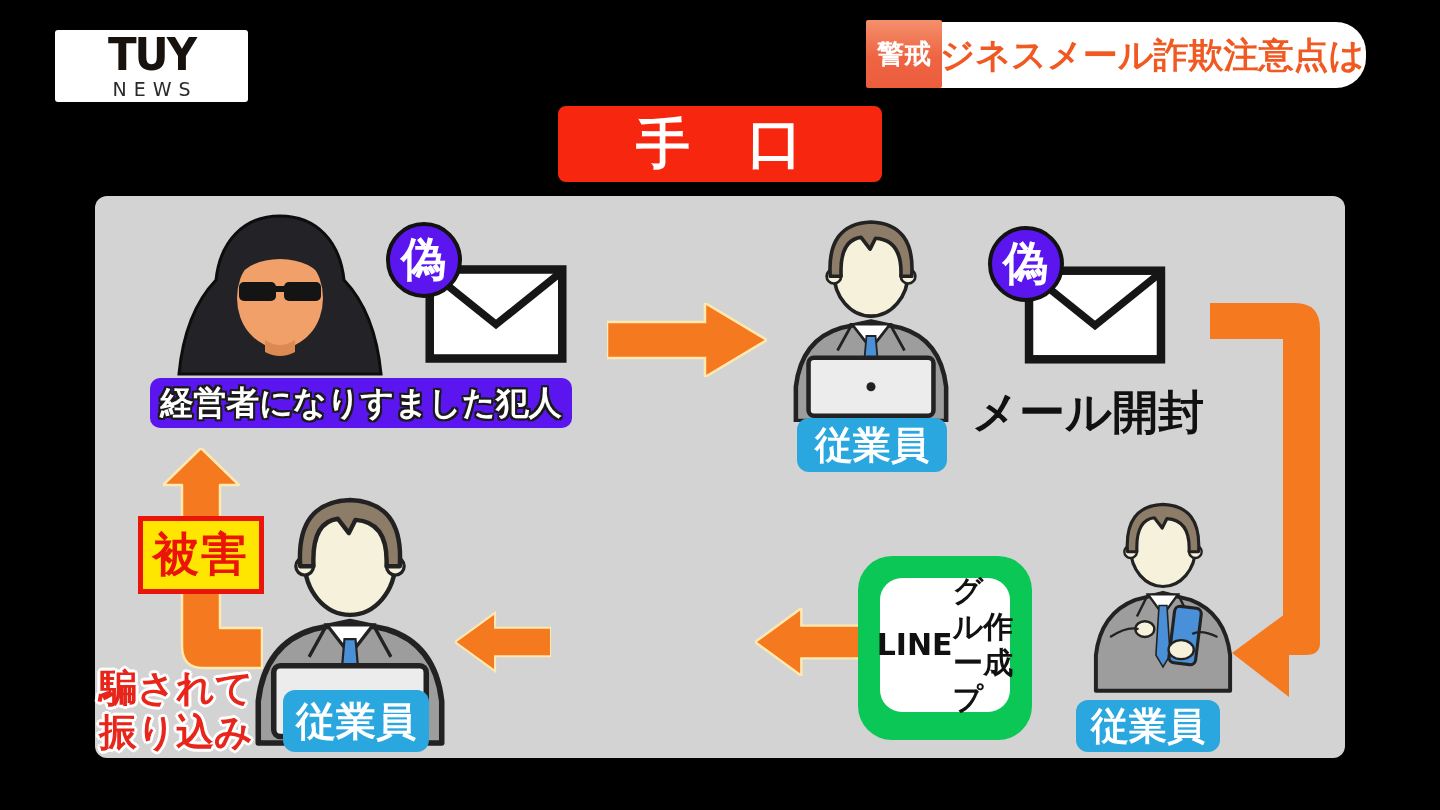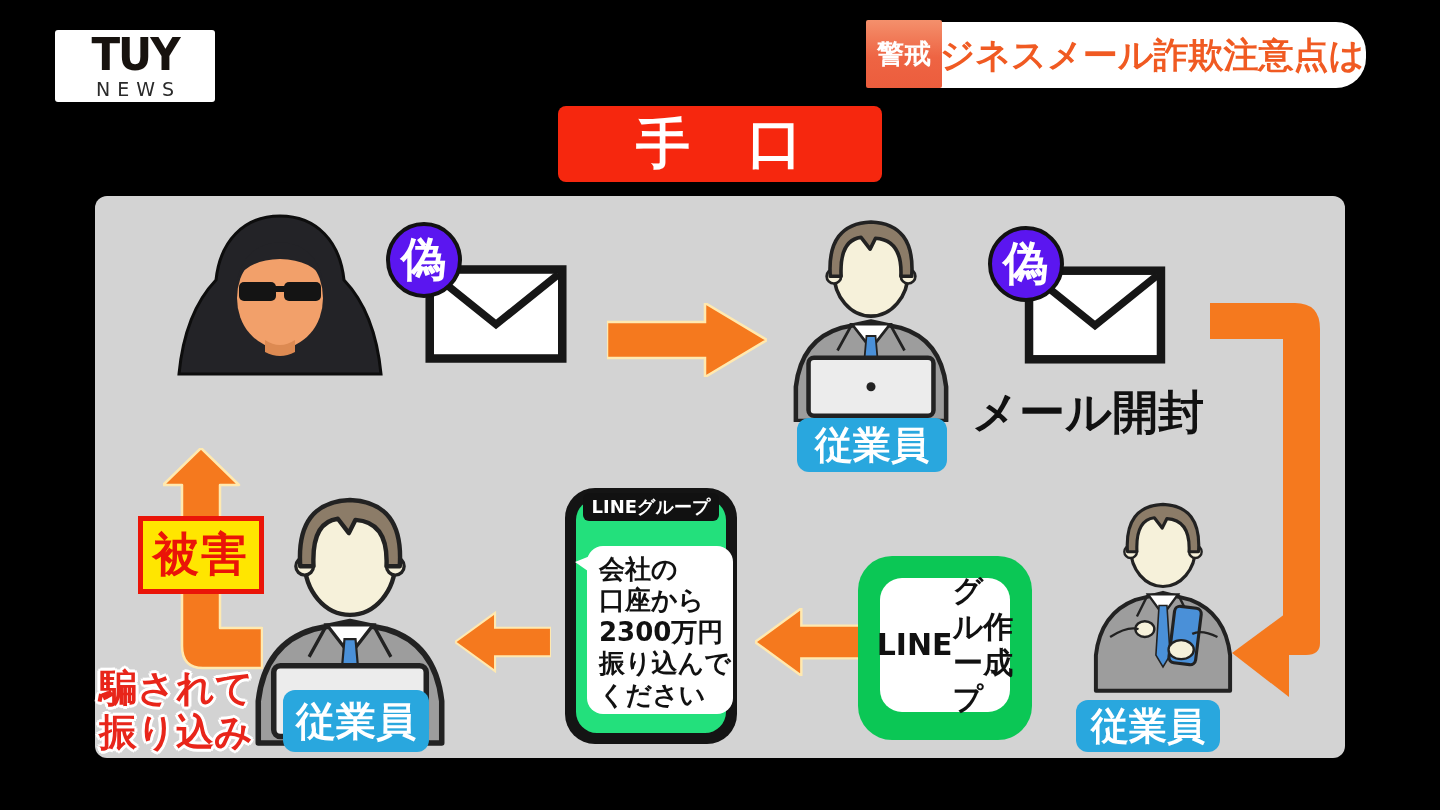--- a/index.html
+++ b/index.html
@@ -2,21 +2,21 @@
 <html><head>
 <meta charset="utf-8">
 <style>
   html,body{margin:0;padding:0;background:#000;}
   *{box-sizing:border-box;}
   .stage{position:relative;width:1440px;height:810px;background:#000;overflow:hidden;
          font-family:"DejaVu Sans","Liberation Sans",sans-serif;}
   .abs{position:absolute;}
 
   
-  .logo{left:55px;top:30px;width:160px;height:72px;background:#fff;border-radius:3px;
+  .logo{left:55px;top:30px;width:193px;height:72px;background:#fff;border-radius:3px;
         display:flex;flex-direction:column;align-items:center;justify-content:center;line-height:1;}
   .logo-title{font-size:42px;font-weight:900;color:#17120e;letter-spacing:-2px;transform:scaleY(1.05);}
   .logo-sub{font-size:19px;font-weight:400;color:#2a2a2a;letter-spacing:7px;margin-top:4px;margin-right:-7px;}
 
   .headline{left:902px;top:22px;width:464px;height:66px;background:#fff;
             border-radius:12px 30px 30px 12px;display:flex;align-items:center;justify-content:center;}
   .headline span{color:#f05a22;font-size:35px;font-weight:900;white-space:nowrap;}
   .alert-badge{left:866px;top:20px;width:76px;height:68px;border-radius:2px;
                background:linear-gradient(180deg,#f4906c 0%,#ee6443 55%,#ec5d3d 100%);
                display:flex;align-items:center;justify-content:center;
@@ -102,20 +102,21 @@
     </div>
 
     <div class="abs fake-badge" style="left:291px;top:26px;">偽</div>
     <div class="abs icon-wrap" style="left:330px;top:68px;width:142px;height:100px;z-index:2;">
       <svg viewBox="0 0 150 104">
         <rect x="5" y="5" width="140" height="94" fill="#fff" stroke="#161616" stroke-width="9"></rect>
         <path d="M9,10 L75,63 L141,10" fill="none" stroke="#161616" stroke-width="8"></path>
       </svg>
     </div>
 
+    <div class="abs criminal-label" style="left:55px;top:182px;width:422px;height:50px;">経営者になりすました犯人</div>
 
     <div class="abs arrow" style="left:512px;top:107px;width:160px;height:74px;">
       <svg viewBox="0 0 160 74">
         <polygon points="0,19 98,19 98,0 160,37 98,74 98,55 0,55" fill="#f5791e" stroke="#ffe9b0" stroke-width="2.5"></polygon>
       </svg>
     </div>
 
     <div class="abs figure" style="left:690px;top:16px;width:172px;height:210px;">
       <svg viewBox="0 0 190 230">
         <ellipse cx="95" cy="66" rx="41" ry="48" fill="#f6f1da" stroke="#222" stroke-width="4"></ellipse>
@@ -176,32 +177,20 @@
         <span>作成</span>
       </div>
     </div>
 
     <div class="abs arrow" style="left:660px;top:412px;width:111px;height:68px;">
       <svg viewBox="0 0 115 70">
         <polygon points="0,35 48,0 48,18 115,18 115,52 48,52 48,70" fill="#f5791e" stroke="#ffe9b0" stroke-width="2.5"></polygon>
       </svg>
     </div>
 
-    <div class="abs chat-phone" style="left:470px;top:292px;width:172px;height:256px;">
-      <div class="chat-screen"></div>
-      <div class="chat-tab">LINEグループ</div>
-      <div class="chat-tail"></div>
-      <div class="chat-bubble">
-        <div>会社の</div>
-        <div>口座から</div>
-        <div>2300万円</div>
-        <div>振り込んで</div>
-        <div>ください</div>
-      </div>
-    </div>
 
     <div class="abs arrow" style="left:360px;top:412px;width:96px;height:68px;">
       <svg viewBox="0 0 115 70">
         <polygon points="0,35 48,0 48,18 115,18 115,52 48,52 48,70" fill="#f5791e" stroke="#ffe9b0" stroke-width="2.5"></polygon>
       </svg>
     </div>
 
     <div class="abs figure" style="left:150px;top:288px;width:210px;height:264px;">
       <svg viewBox="0 0 190 230">
         <ellipse cx="95" cy="66" rx="41" ry="48" fill="#f6f1da" stroke="#222" stroke-width="4"></ellipse>

